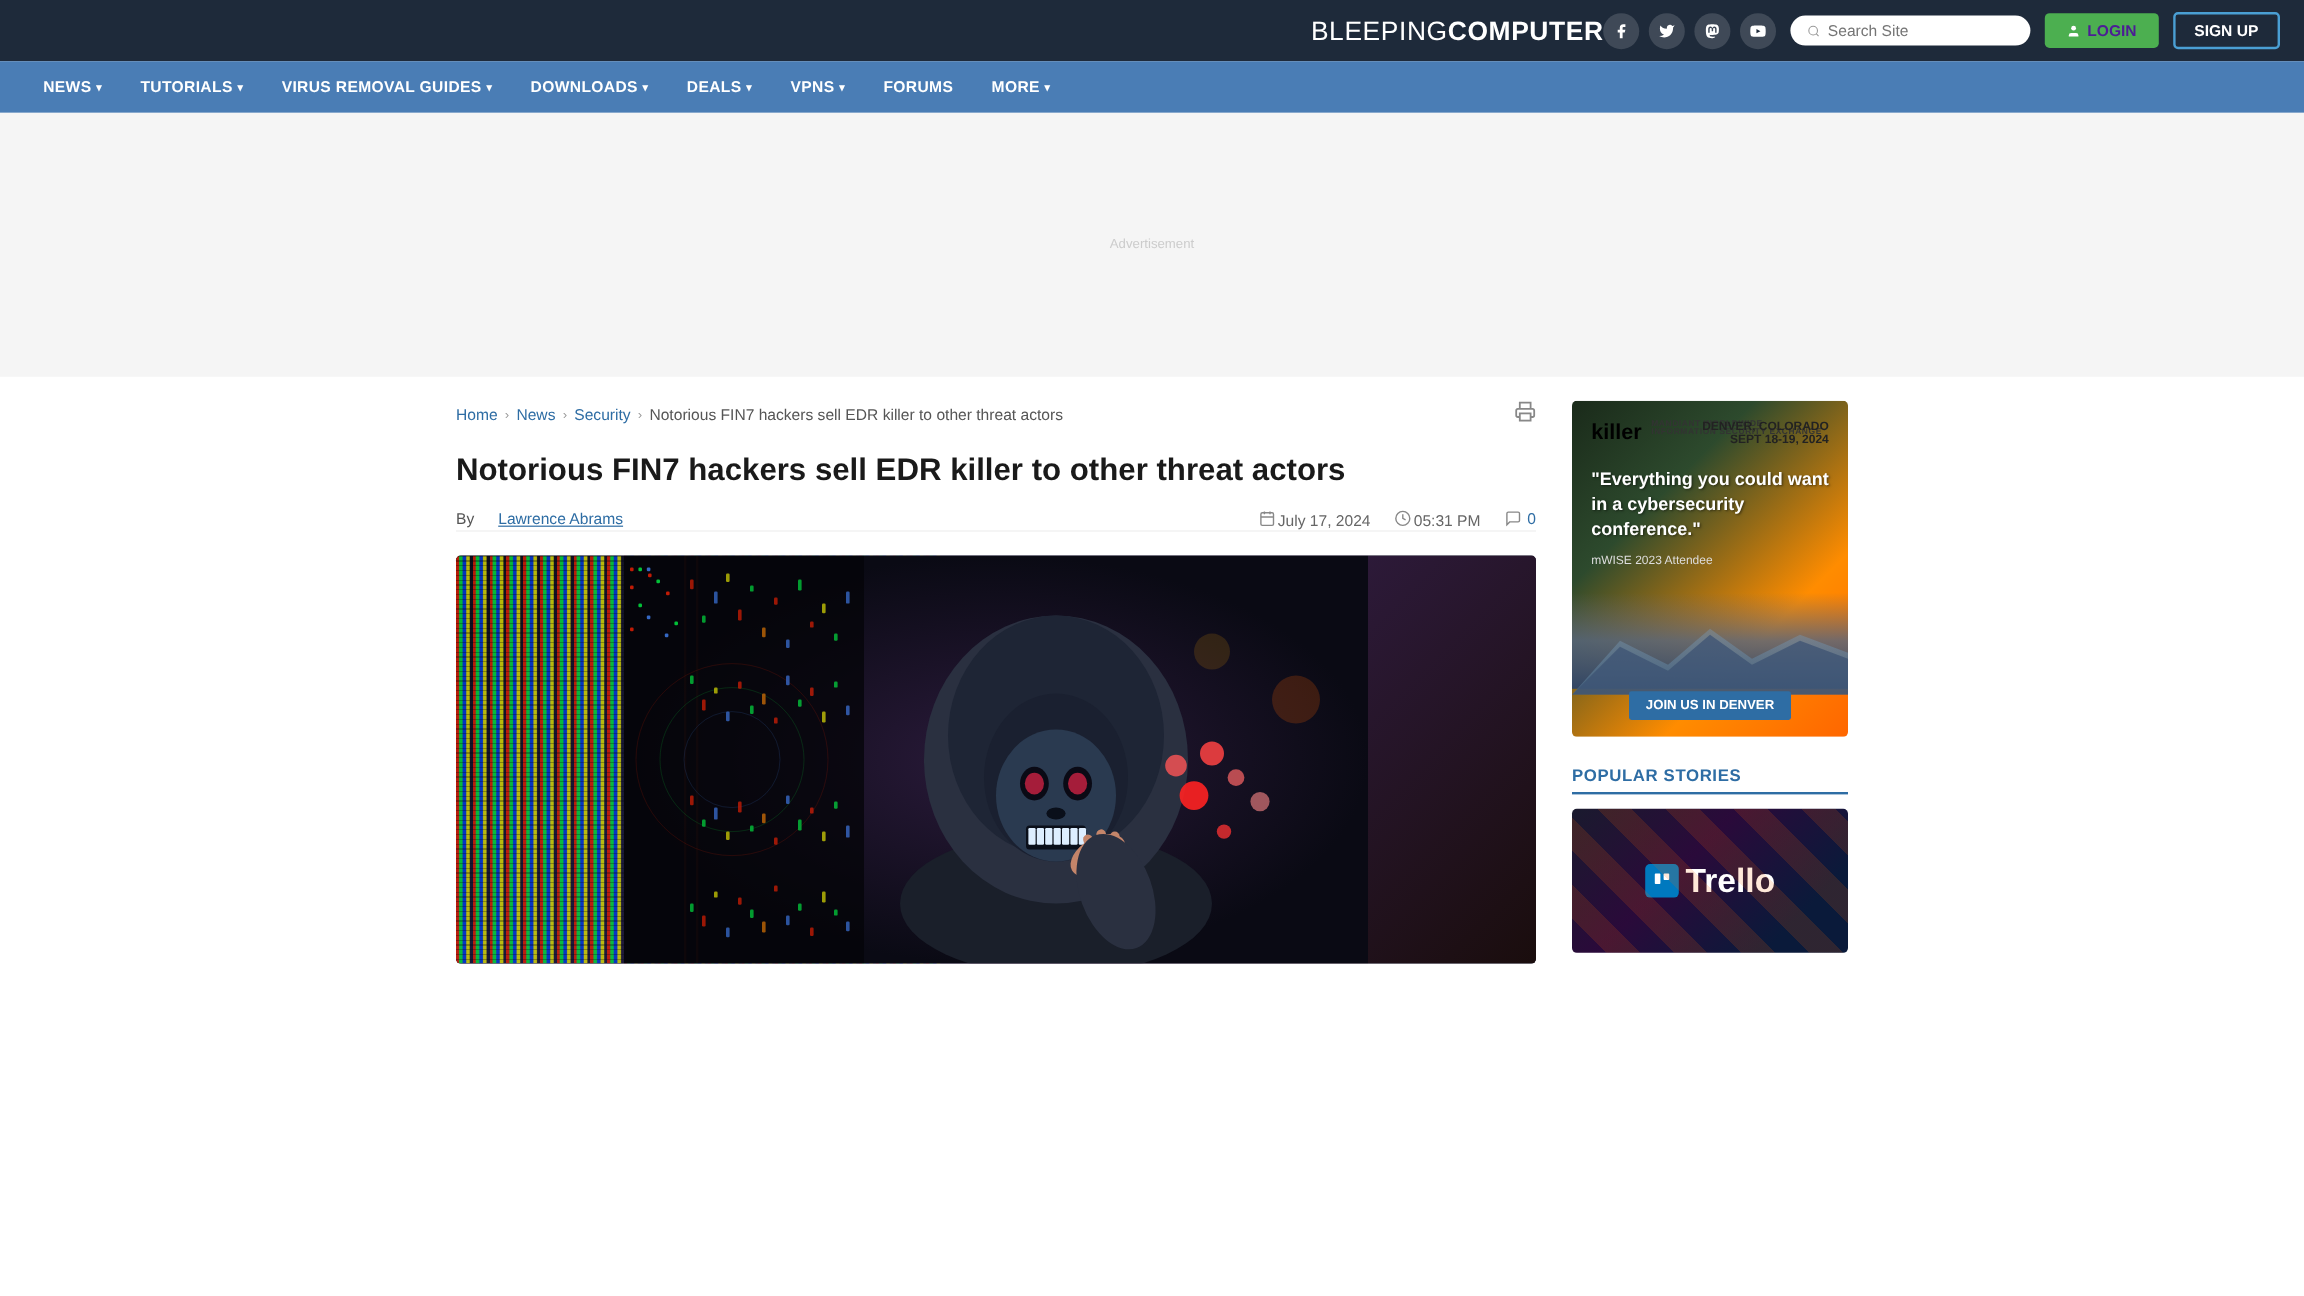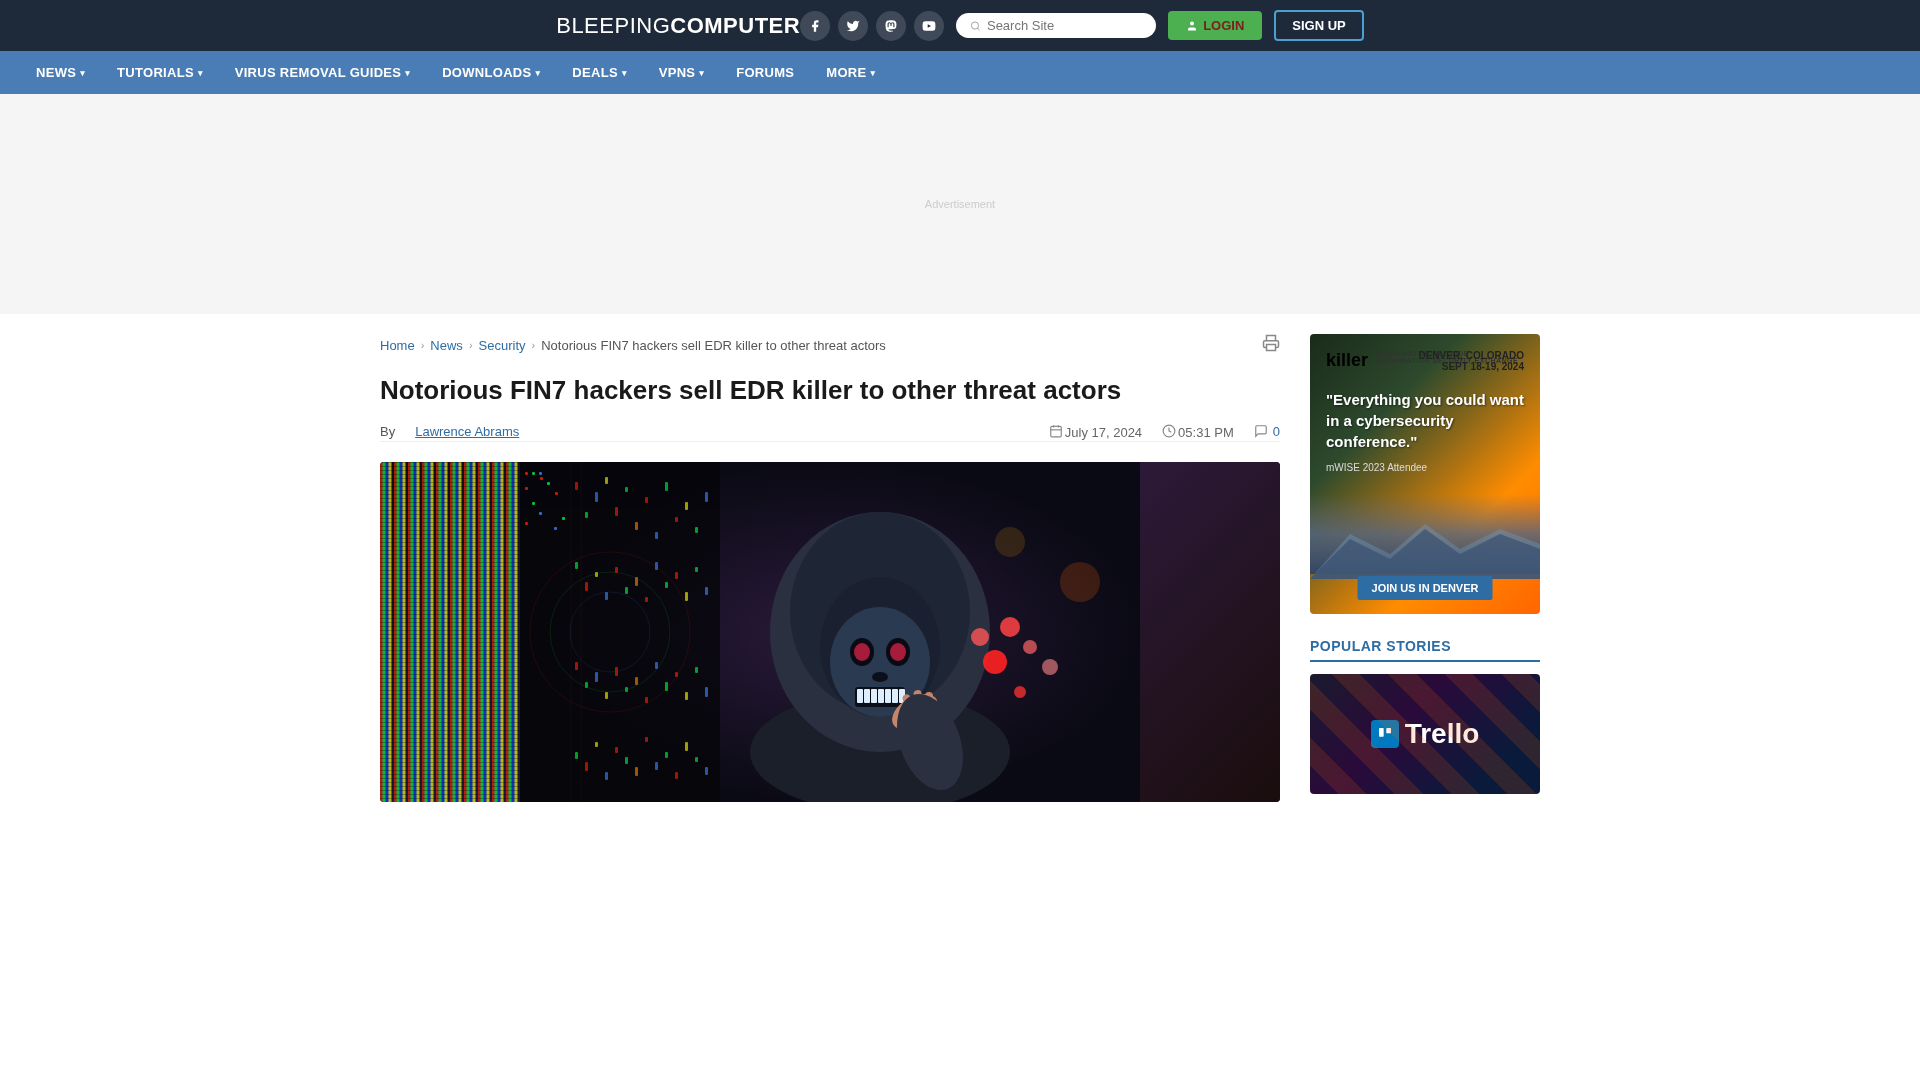--- a/index.html
+++ b/index.html
@@ -4,21 +4,21 @@
   <style>
     * { margin: 0; padding: 0; box-sizing: border-box; }
     body { font-family: Arial, sans-serif; background: #fff; color: #333; font-size: 14px; }
 
     
     .site-header {
       background: #1e2a3a;
       padding: 10px 20px;
       display: flex;
       align-items: center;
-      justify-content: center;
+      justify-content: flex-end;
     }
     .site-logo {
       color: #fff;
       font-size: 22px;
       font-weight: 400;
       letter-spacing: 0.5px;
       text-decoration: none;
     }
     .site-logo strong { font-weight: 800; }
     .header-right {
@@ -54,21 +54,21 @@
     }
     .search-box input {
       border: none;
       outline: none;
       font-size: 13px;
       width: 100%;
       color: #666;
     }
     .btn-login {
       background: #4caf50;
-      color: #7f1d1d;
+      color: #4c1d95;
       border: none;
       padding: 7px 18px;
       border-radius: 4px;
       cursor: pointer;
       font-size: 13px;
       font-weight: 600;
       display: flex;
       align-items: center;
       gap: 5px;
     }

